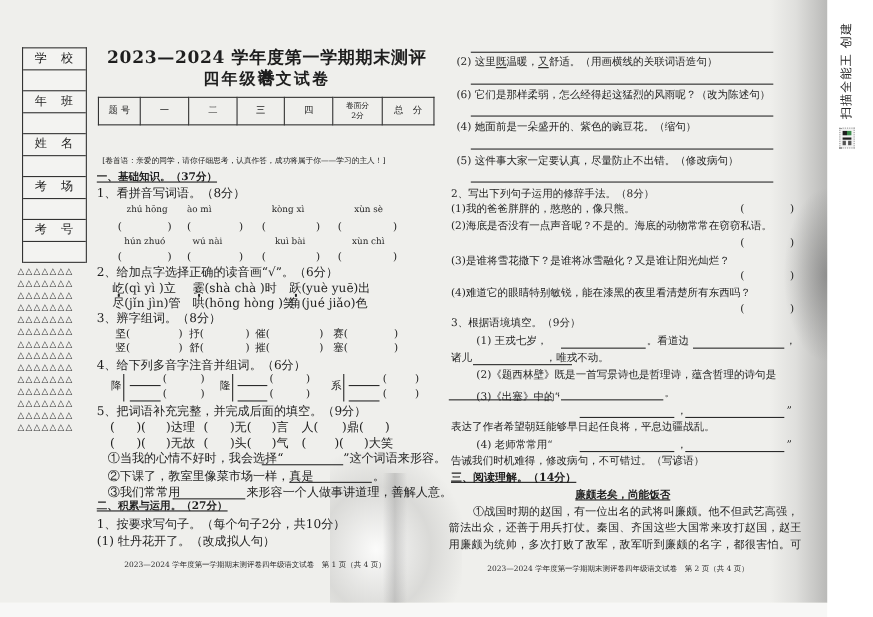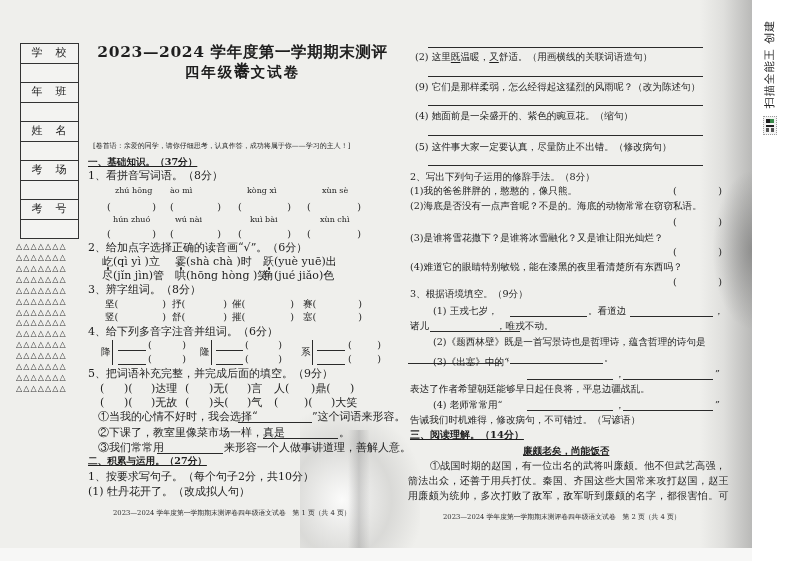--- a/index.html
+++ b/index.html
@@ -125,20 +125,32 @@
   <colgroup>
     <col style="width:38px">
       <col style="width:44px">
       <col style="width:44px">
       <col style="width:43px">
       <col style="width:44px">
       <col style="width:45px">
       <col style="width:47px">
   </colgroup>
   <tbody>
+      <tr class="h">
+    <td>题 号</td>
+    <td>一</td>
+    <td>二</td>
+    <td>三</td>
+    <td>四</td>
+    <td class="small">
+      <div>卷面分</div>
+      <div>2分</div>
+    </td>
+    <td>总　分</td>
+  </tr>
 </tbody>
   </table>
 
 <div class="note">[卷首语：亲爱的同学，请你仔细思考，认真作答，成功将属于你——学习的主人！]</div>
 
 <div class="tx b" style="left:88px;top:156px">一、基础知识。（37分）</div>
 <div class="tx sm" style="left:88px;top:170px">1、看拼音写词语。（8分）</div>
 
 <div class="py" style="left:115px;top:186px">zhú hōng</div>
 <div class="py" style="left:170px;top:186px">ào mì</div>
@@ -303,21 +315,21 @@
 
 <div class="tx b" style="left:88px;top:455px">二、积累与运用。（27分）</div>
 <div class="tx sm" style="left:88px;top:471px">1、按要求写句子。（每个句子2分，共10分）</div>
 <div class="tx sm" style="left:88px;top:486px">(1) 牡丹花开了。（改成拟人句）</div>
 
 <div class="foot" style="left:113px;top:509px">2023—2024 学年度第一学期期末测评卷四年级语文试卷　第 1 页（共 4 页）</div>
 
 <div class="ul" style="left:428px;top:47px;width:275px"></div>
 <div class="tx" style="left:415px;top:51px"><span>(2) 这里</span><span class="u">既</span><span>温暖，</span><span class="u">又</span><span>舒适。（用画横线的关联词语造句）</span></div>
 <div class="ul" style="left:428px;top:76px;width:275px"></div>
-<div class="tx" style="left:415px;top:81px">(9) 它们是那样柔弱，怎么经得起这猛烈的风雨呢？（改为陈述句）</div>
+<div class="tx" style="left:415px;top:81px">(6) 它们是那样柔弱，怎么经得起这猛烈的风雨呢？（改为陈述句）</div>
 <div class="ul" style="left:428px;top:105px;width:275px"></div>
 <div class="tx" style="left:415px;top:110px">(4) 她面前是一朵盛开的、紫色的豌豆花。（缩句）</div>
 <div class="ul" style="left:428px;top:135px;width:275px"></div>
 <div class="tx" style="left:415px;top:141px">(5) 这件事大家一定要认真，尽量防止不出错。（修改病句）</div>
 <div class="ul" style="left:428px;top:165px;width:275px"></div>
 
 <div class="tx" style="left:410px;top:171px">2、写出下列句子运用的修辞手法。（8分）</div>
 <div class="tx" style="left:410px;top:185px">(1)我的爸爸胖胖的，憨憨的，像只熊。</div>
 <div class="pp" style="left:673px;top:185px;width:49px">
     <span>(</span>

